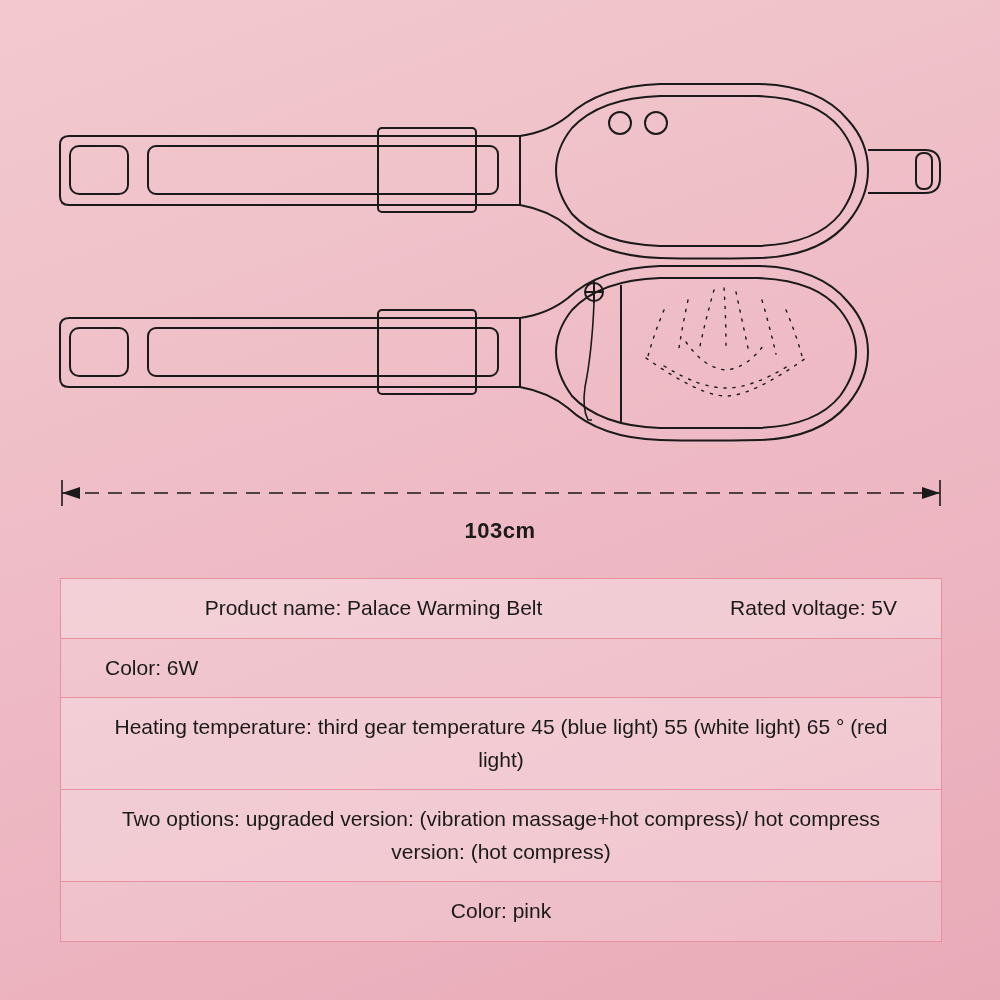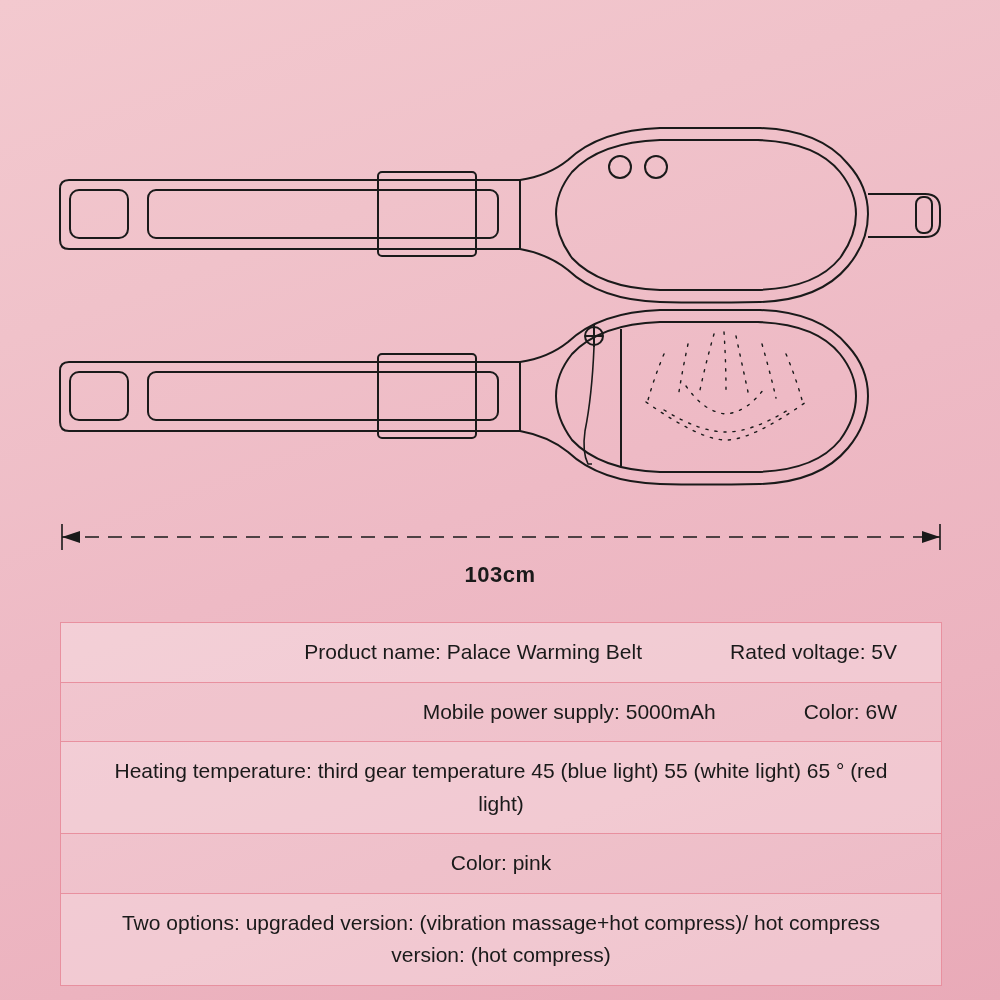--- a/index.html
+++ b/index.html
@@ -12,21 +12,20 @@
     font-family: "Liberation Sans", sans-serif;
     background: linear-gradient(160deg, #f3c9cf 0%, #f0c2ca 25%, #eebac5 50%, #ecb3bf 75%, #e9aab8 100%);
     overflow: hidden;
     position: relative;
   }
 
   .page {
     position: relative;
     width: 1000px;
     height: 730px;
-    margin-top: 44px;
   }
 
   
   .illustration {
     position: absolute;
     left: 0;
     top: 0;
     width: 1000px;
     height: 470px;
   }
@@ -74,21 +73,21 @@
   }
   .spec-cell {
     padding: 13px 44px 13px 44px;
     font-size: 21px;
     color: #1a1a1a;
     line-height: 1.55;
     box-sizing: border-box;
   }
   .spec-cell.left {
     flex: 1 1 auto;
-    text-align: right;
+    text-align: center;
   }
   .spec-cell.right {
     flex: 0 0 auto;
   }
   .spec-cell.full {
     flex: 1 1 100%;
     text-align: center;
   }
 </style>
 </head>
@@ -238,31 +237,30 @@
   </div>
 
   <div class="spec-table">
 
     <div class="spec-row">
       <div class="spec-cell left">Product name: Palace Warming Belt</div>
       <div class="spec-cell right">Rated voltage: 5V</div>
     </div>
 
     <div class="spec-row alt">
-      <div class="spec-cell left">Mobile power supply: 5000mAh</div>
       <div class="spec-cell right">Color: 6W</div>
     </div>
 
     <div class="spec-row">
       <div class="spec-cell full">Heating temperature: third gear temperature 45 (blue light) 55 (white light) 65 ° (red light)</div>
     </div>
 
+    <div class="spec-row">
+      <div class="spec-cell full">Two options: upgraded version: (vibration massage+hot compress)/ hot compress version: (hot compress)</div>
+    </div>
+
     <div class="spec-row alt">
       <div class="spec-cell full">Color: pink</div>
     </div>
 
-    <div class="spec-row">
-      <div class="spec-cell full">Two options: upgraded version: (vibration massage+hot compress)/ hot compress version: (hot compress)</div>
-    </div>
-
   </div>
 
 </div>
 
 </body></html>

